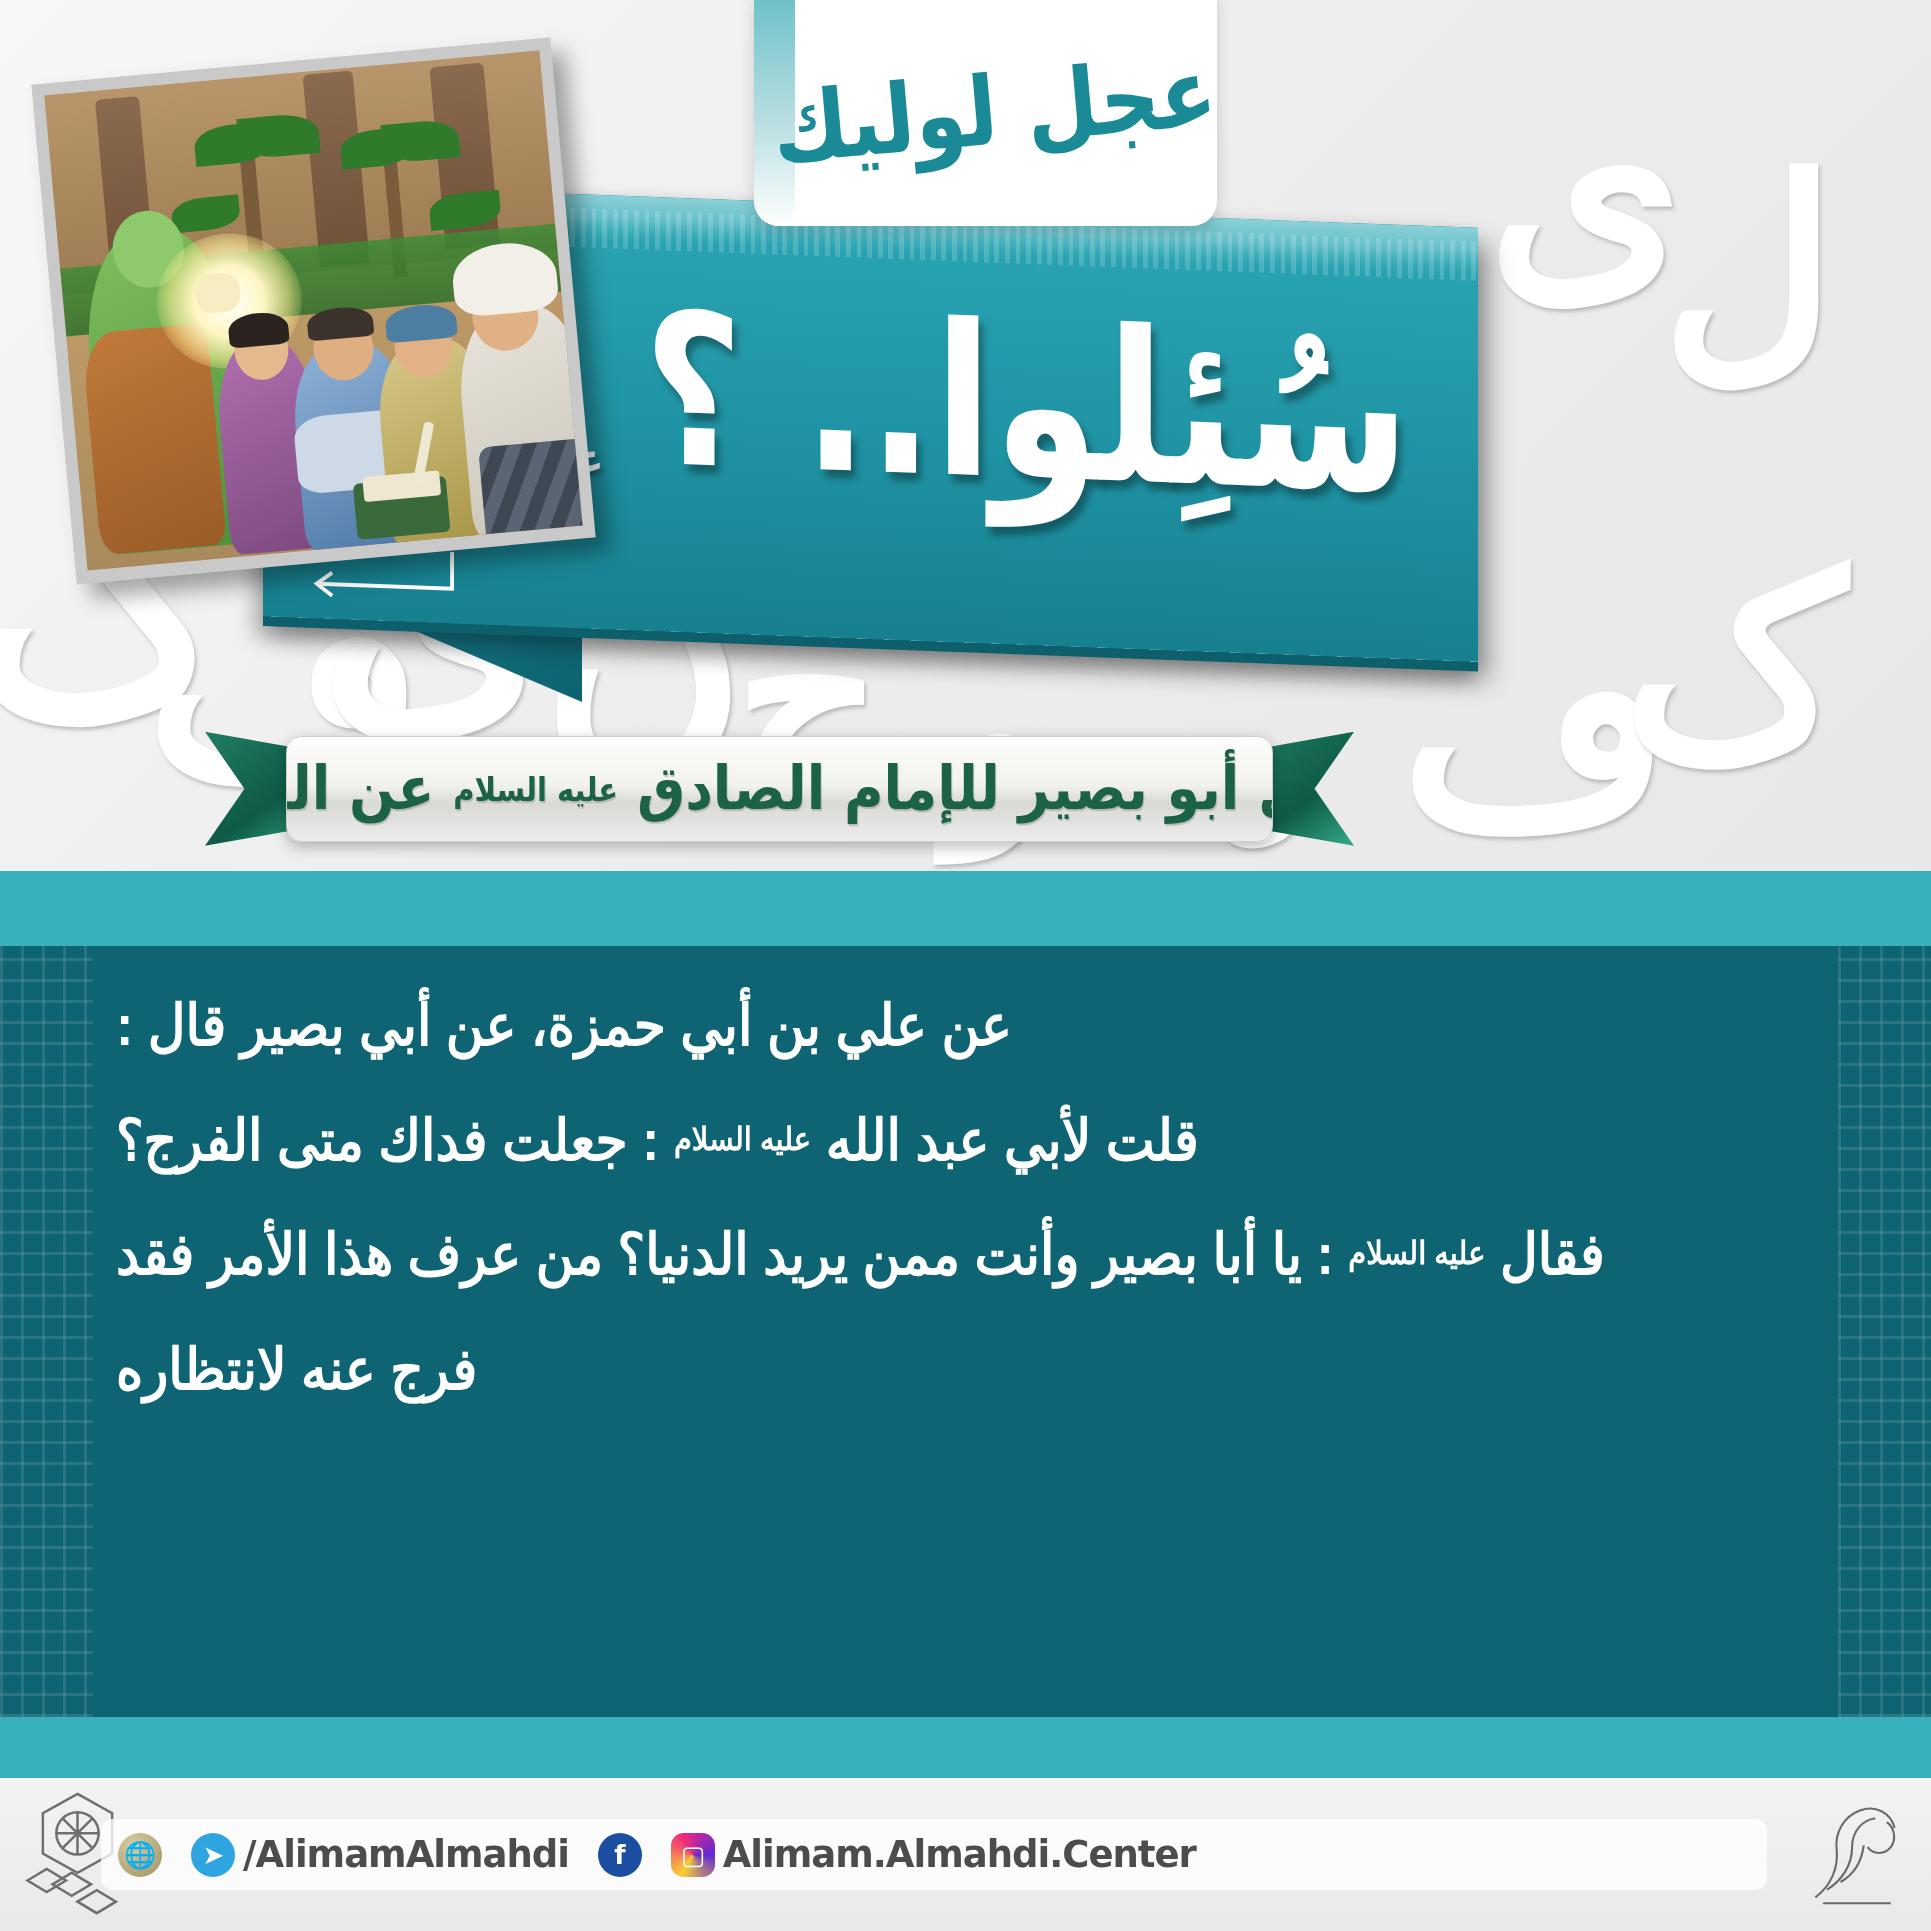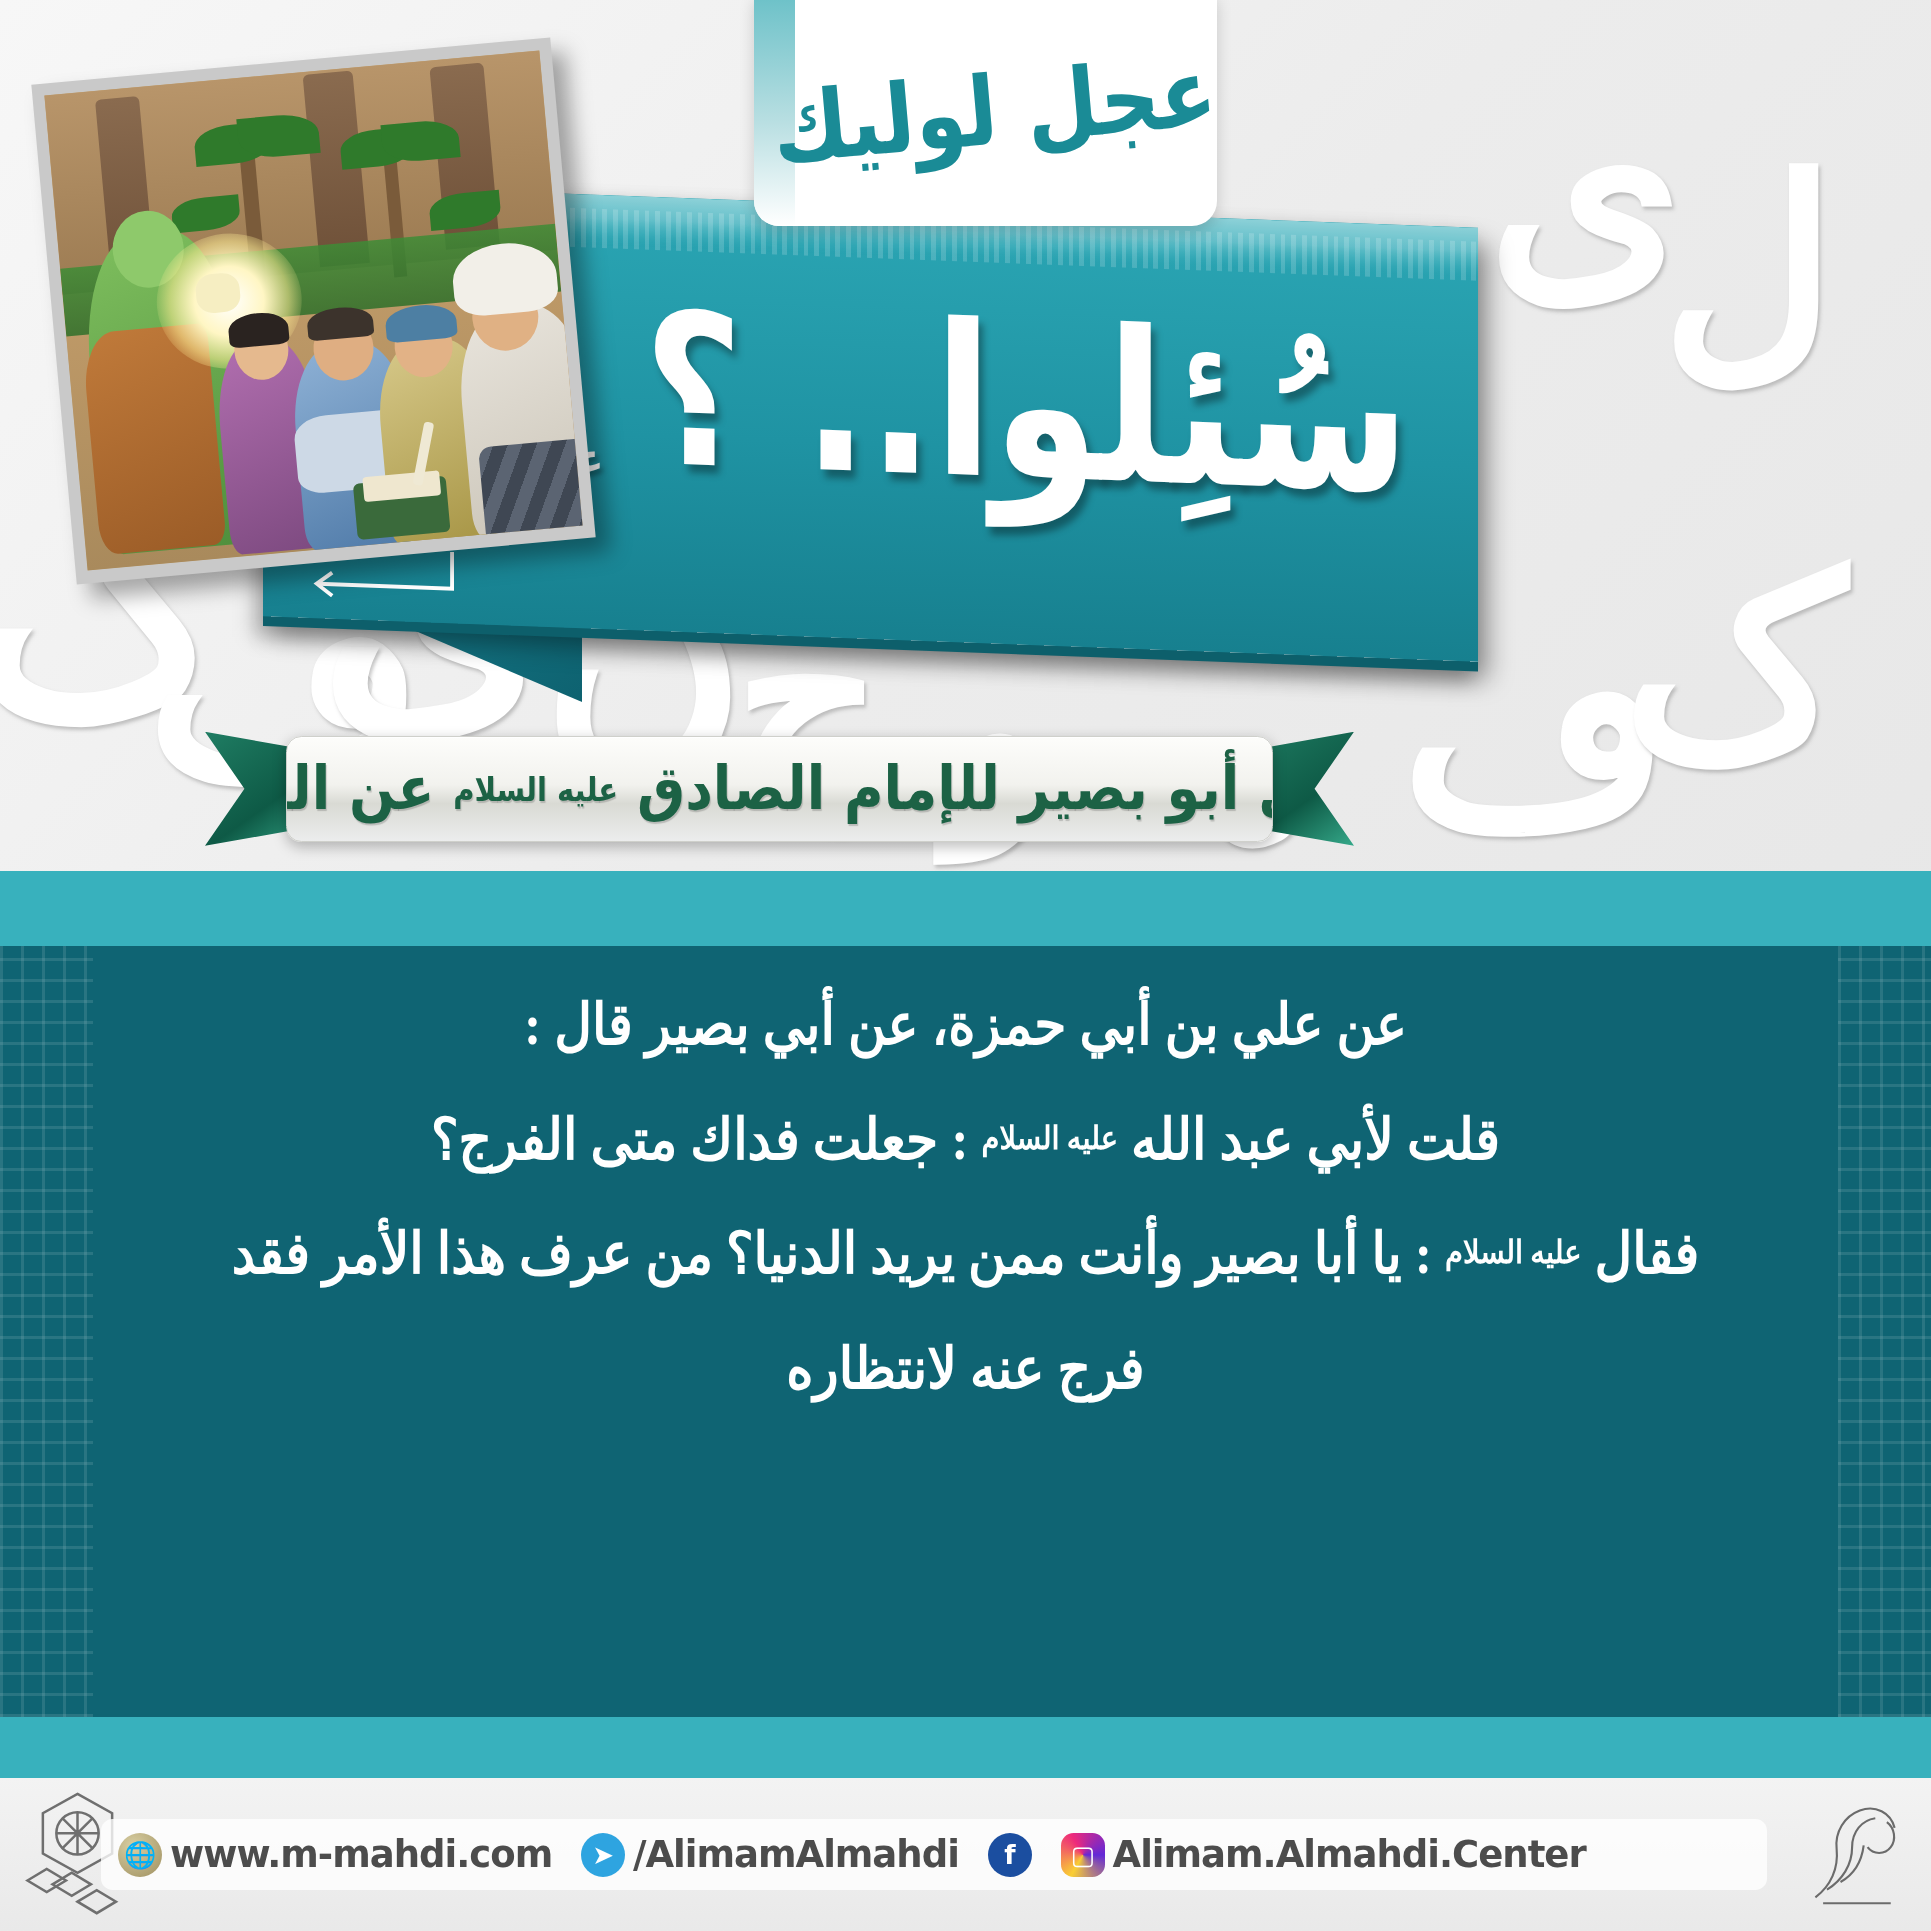--- a/index.html
+++ b/index.html
@@ -240,23 +240,23 @@
       repeating-linear-gradient(90deg, rgba(255,255,255,.20) 0 2.9px, rgba(255,255,255,0) 2.9px 21px);
     opacity:.55;
   }
   .edge-pattern.l{ left:0; }
   .edge-pattern.r{ right:0; }
 
   #body-text{
     position:absolute;
     left:116px; right:116px; top:127px;
     direction:rtl;
-    text-align:center;
+    text-align:left;
     color:#ffffff;
-    font-family:Liberation Serif, serif;
+    font-family:Liberation Sans, sans-serif;
     font-weight:700;
     font-size:52px;
     line-height:1.05;
   }
   #body-text .ln{
     margin-bottom:60px;
     white-space:nowrap;
     transform:scaleY(1.1);
     transform-origin:right center;
   }
@@ -458,21 +458,20 @@
       <path d="M44 47 h44 M66 25 v44 M50 31 L82 63 M82 31 L50 63"></path>
       <path d="M14 96 L34 84 L54 96 L34 108 Z"></path>
       <path d="M40 100 L60 88 L80 100 L60 112 Z"></path>
       <path d="M66 118 L86 106 L106 118 L86 130 Z"></path>
     </svg>
 
     <div id="footer-strip">
 
       <div class="fitem">
         <span class="ficon web">🌐</span>
-        <span class="ftxt">www.m-mahdi.com</span>
       </div>
 
       <div class="fitem">
         <span class="ficon tg">➤</span>
         <span class="ftxt">/AlimamAlmahdi</span>
       </div>
 
       <div class="fitem">
         <span class="ficon fb">f</span>
       </div>

